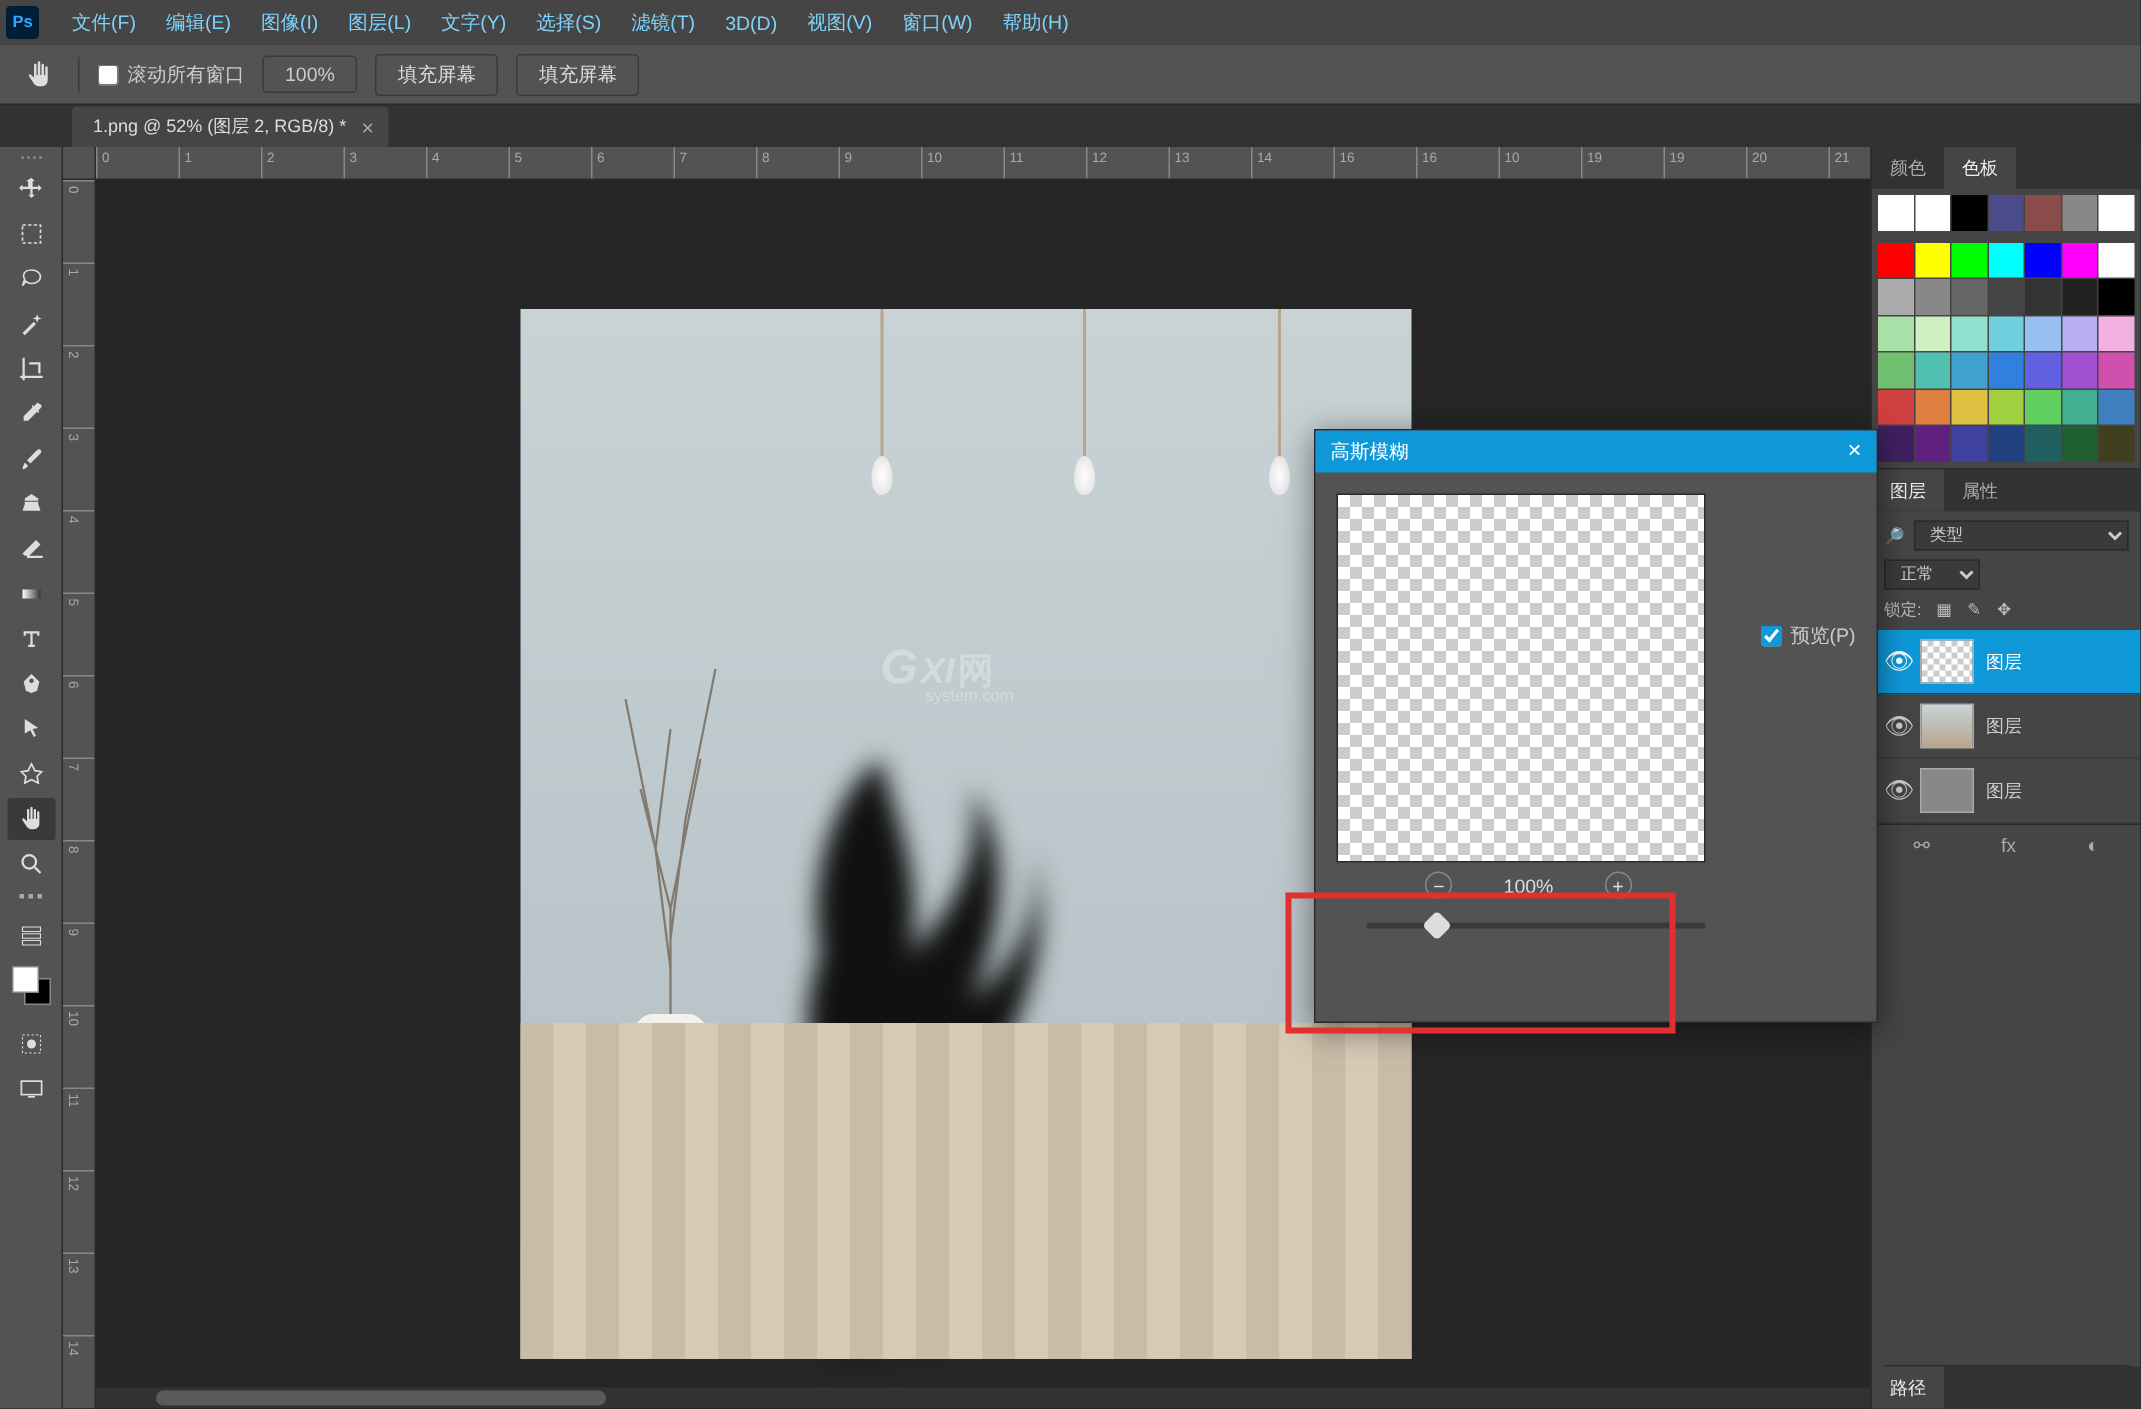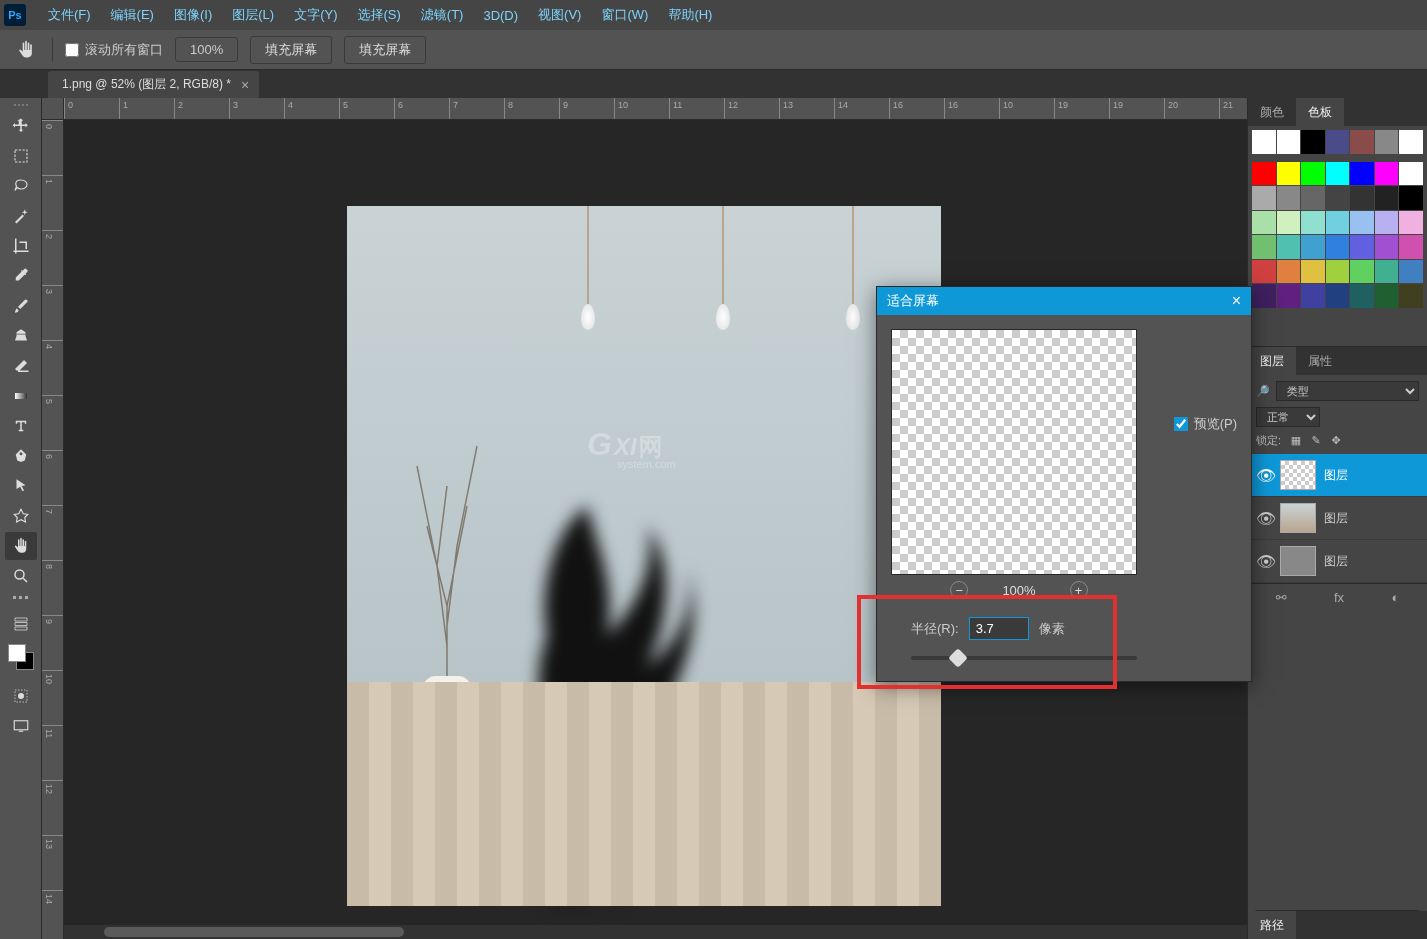--- a/index.html
+++ b/index.html
@@ -81,21 +81,21 @@
 .highlight-box { position: absolute; border: 4px solid #e03030; pointer-events: none; left: -20px; top: 280px; width: 260px; height: 94px; z-index: 2; }
 
 
 .right-panels { width: 180px; background: #454545; display: flex; flex-direction: column; border-left: 1px solid #2a2a2a; }
 .panel-tabs { display: flex; height: 28px; background: #323232; font-size: 12px; }
 .panel-tab { padding: 6px 12px; color: #aaa; cursor: pointer; }
 .panel-tab.active { background: #454545; color: #eee; }
 .swatch-grid { display: grid; grid-template-columns: repeat(7, 1fr); gap: 1px; padding: 4px; }
 .swatch { width: 100%; aspect-ratio: 1; cursor: pointer; }
 
-.layers-panel { flex: 1; border-top: 1px solid #2a2a2a; margin-top: 34px; }
+.layers-panel { flex: 1; border-top: 1px solid #2a2a2a; }
 .layer-controls { padding: 6px 8px; font-size: 12px; display: flex; flex-direction: column; gap: 6px; }
 .layer-search { display: flex; align-items: center; gap: 6px; }
 .layer-kind { background: #3a3a3a; border: 1px solid #2a2a2a; color: #ccc; padding: 2px 6px; font-size: 11px; flex: 1; }
 .layer-blend { background: #3a3a3a; border: 1px solid #2a2a2a; color: #ccc; padding: 2px 6px; font-size: 11px; width: 64px; }
 .lock-row { display: flex; align-items: center; gap: 8px; font-size: 11px; color: #bbb; }
 .lock-icons { display: flex; gap: 6px; }
 .lock-icons span { width: 14px; height: 14px; display: flex; align-items: center; justify-content: center; font-size: 11px; }
 .layer-list { }
 .layer-item { display: flex; align-items: center; gap: 8px; padding: 6px 8px; border-bottom: 1px solid #3a3a3a; cursor: pointer; }
 .layer-item.active { background: #0e98d8; color: #fff; }
@@ -462,37 +462,32 @@
       <div class="panel-tabs">
         <div class="panel-tab active">路径</div>
       </div>
     </div>
   </div>
 
 </div>
 
 <div class="dialog">
   <div class="dialog-title">
-    <span>适合屏幕</span>
+    <span>高斯模糊</span>
     <span class="dialog-close">×</span>
   </div>
   <div class="dialog-body">
     <div class="dlg-preview"></div>
     <label class="dlg-check">
       <input type="checkbox" checked="" style="">
       <span>预览(P)</span>
     </label>
     <div class="dlg-zoom">
       <span class="zoom-btn">−</span>
       <span>100%</span>
       <span class="zoom-btn">+</span>
     </div>
-    <div class="radius-row">
-      <span>半径(R):</span>
-      <input class="radius-input" value="3.7" style="">
-      <span>像素</span>
-    </div>
     <div class="slider-track">
       <div class="slider-thumb"></div>
     </div>
     <div class="highlight-box"></div>
   </div>
 </div>
 
 </body></html>

